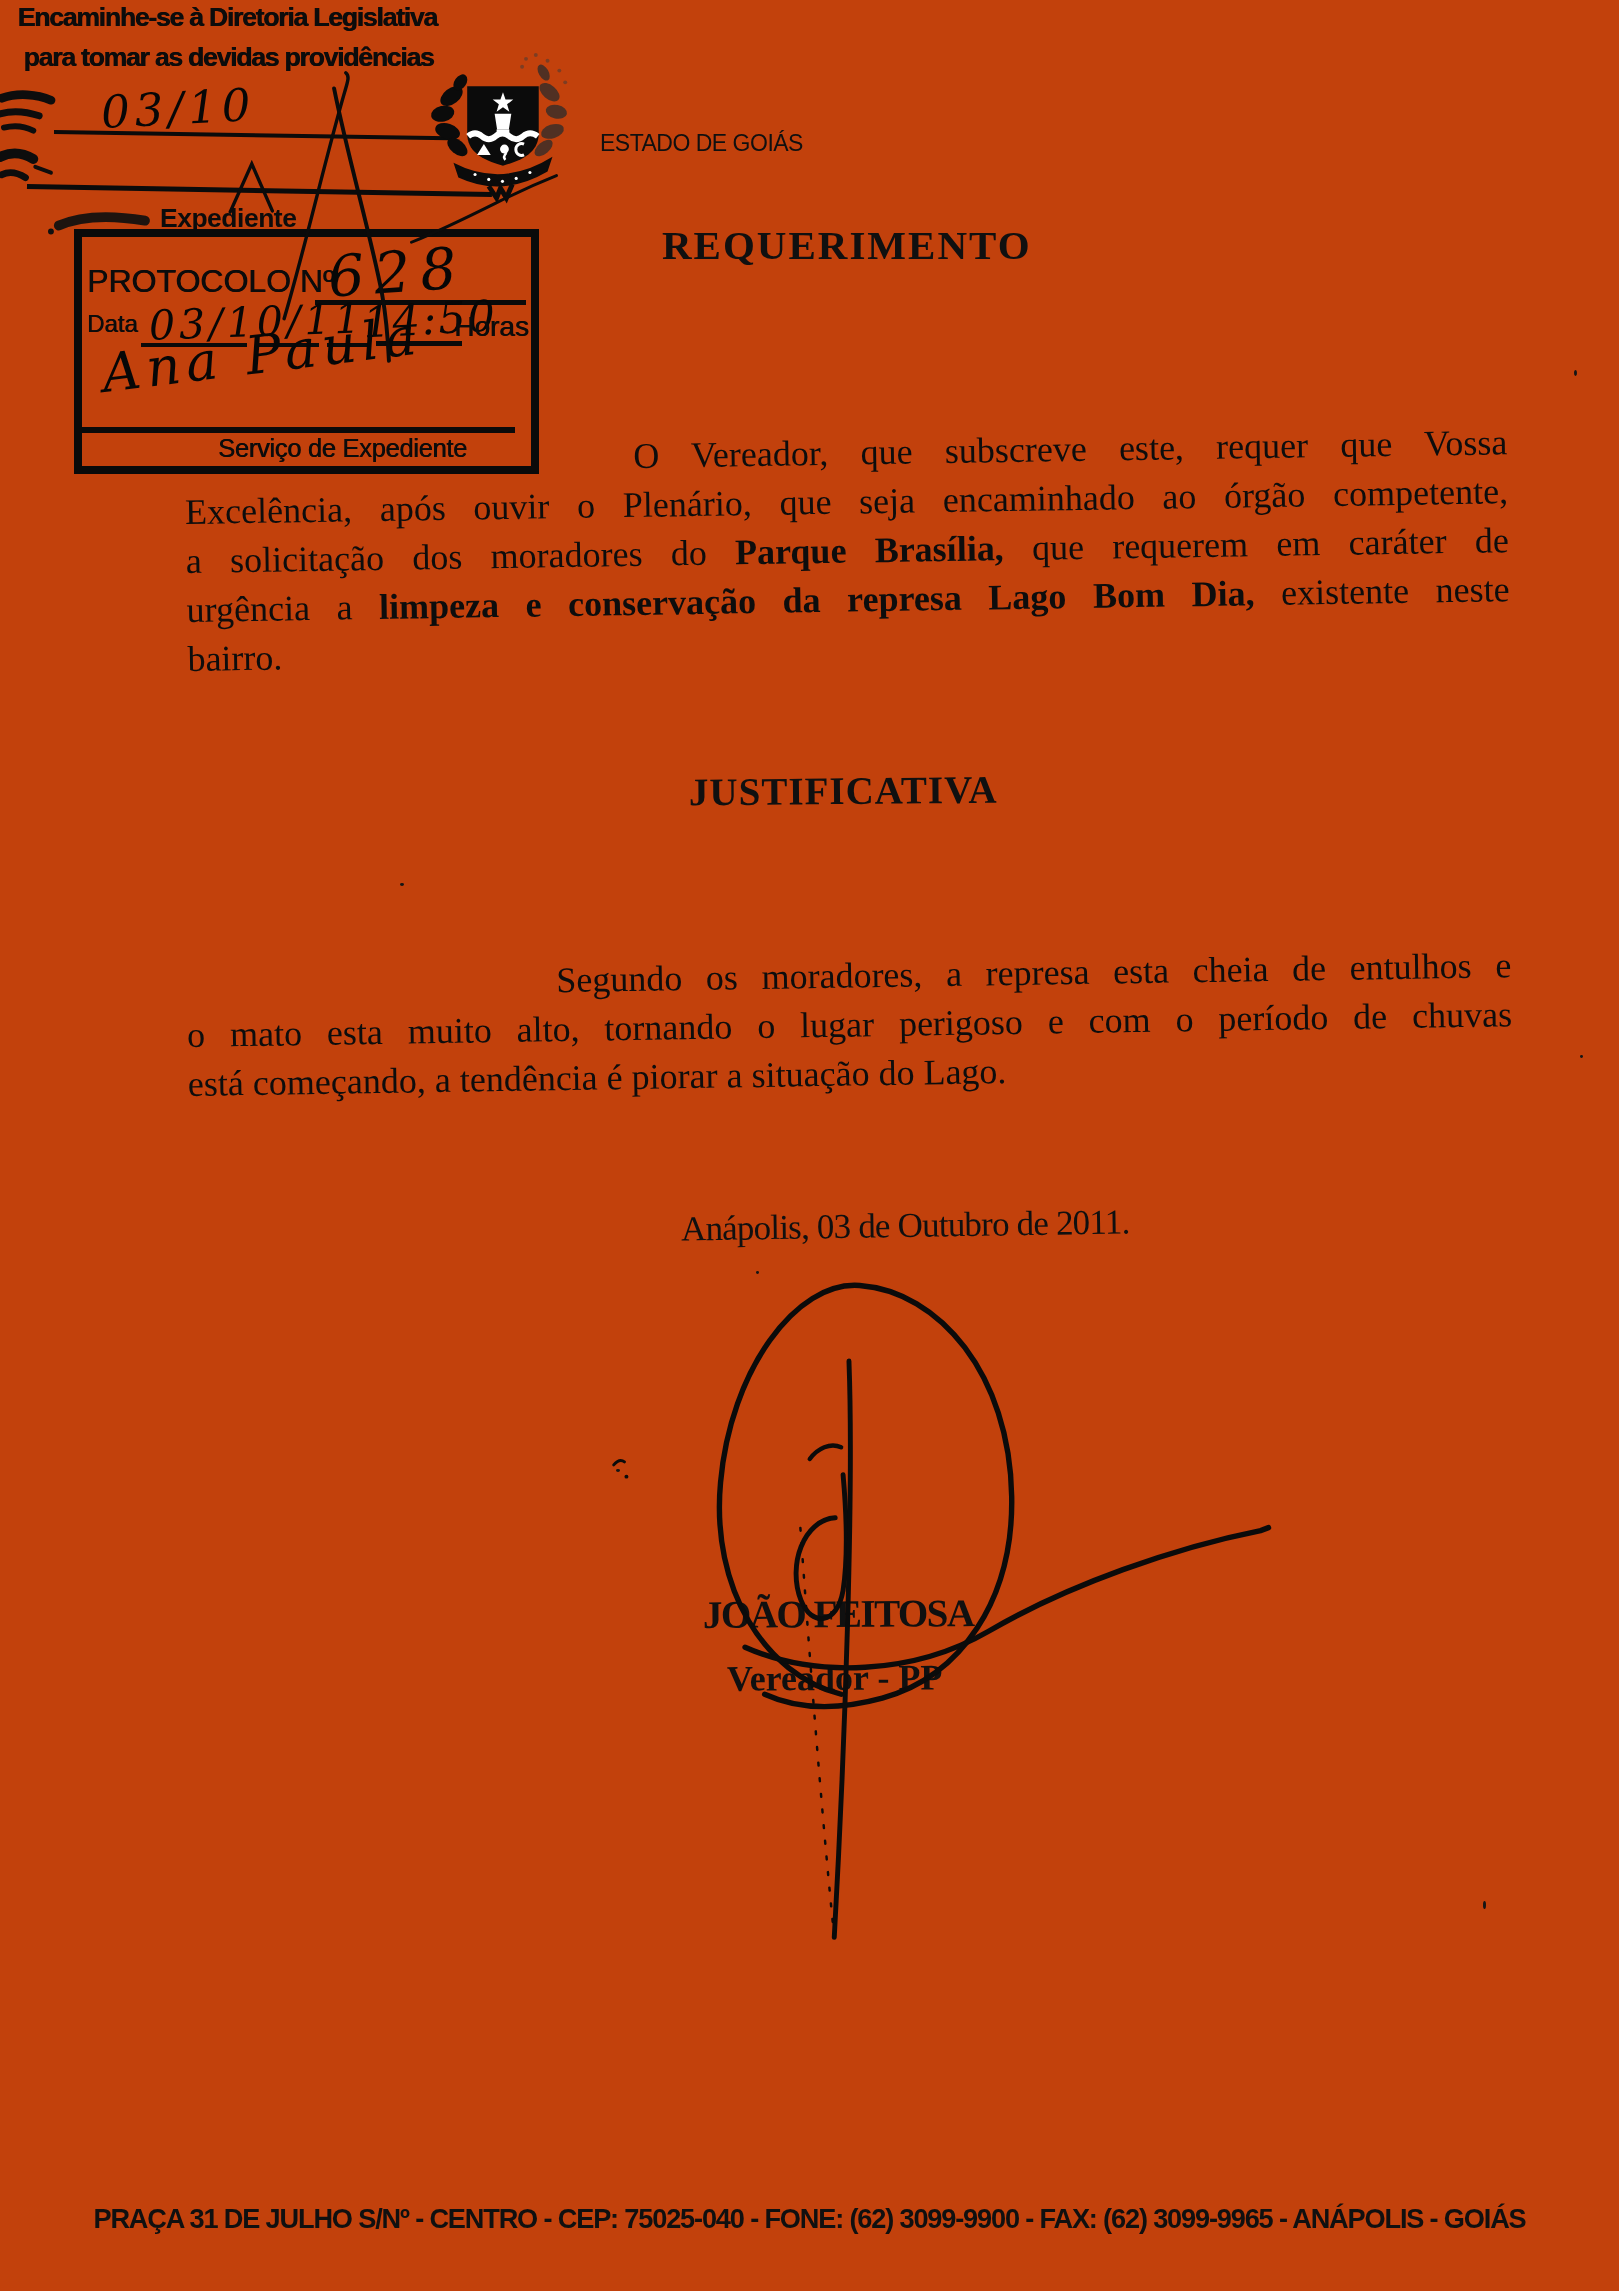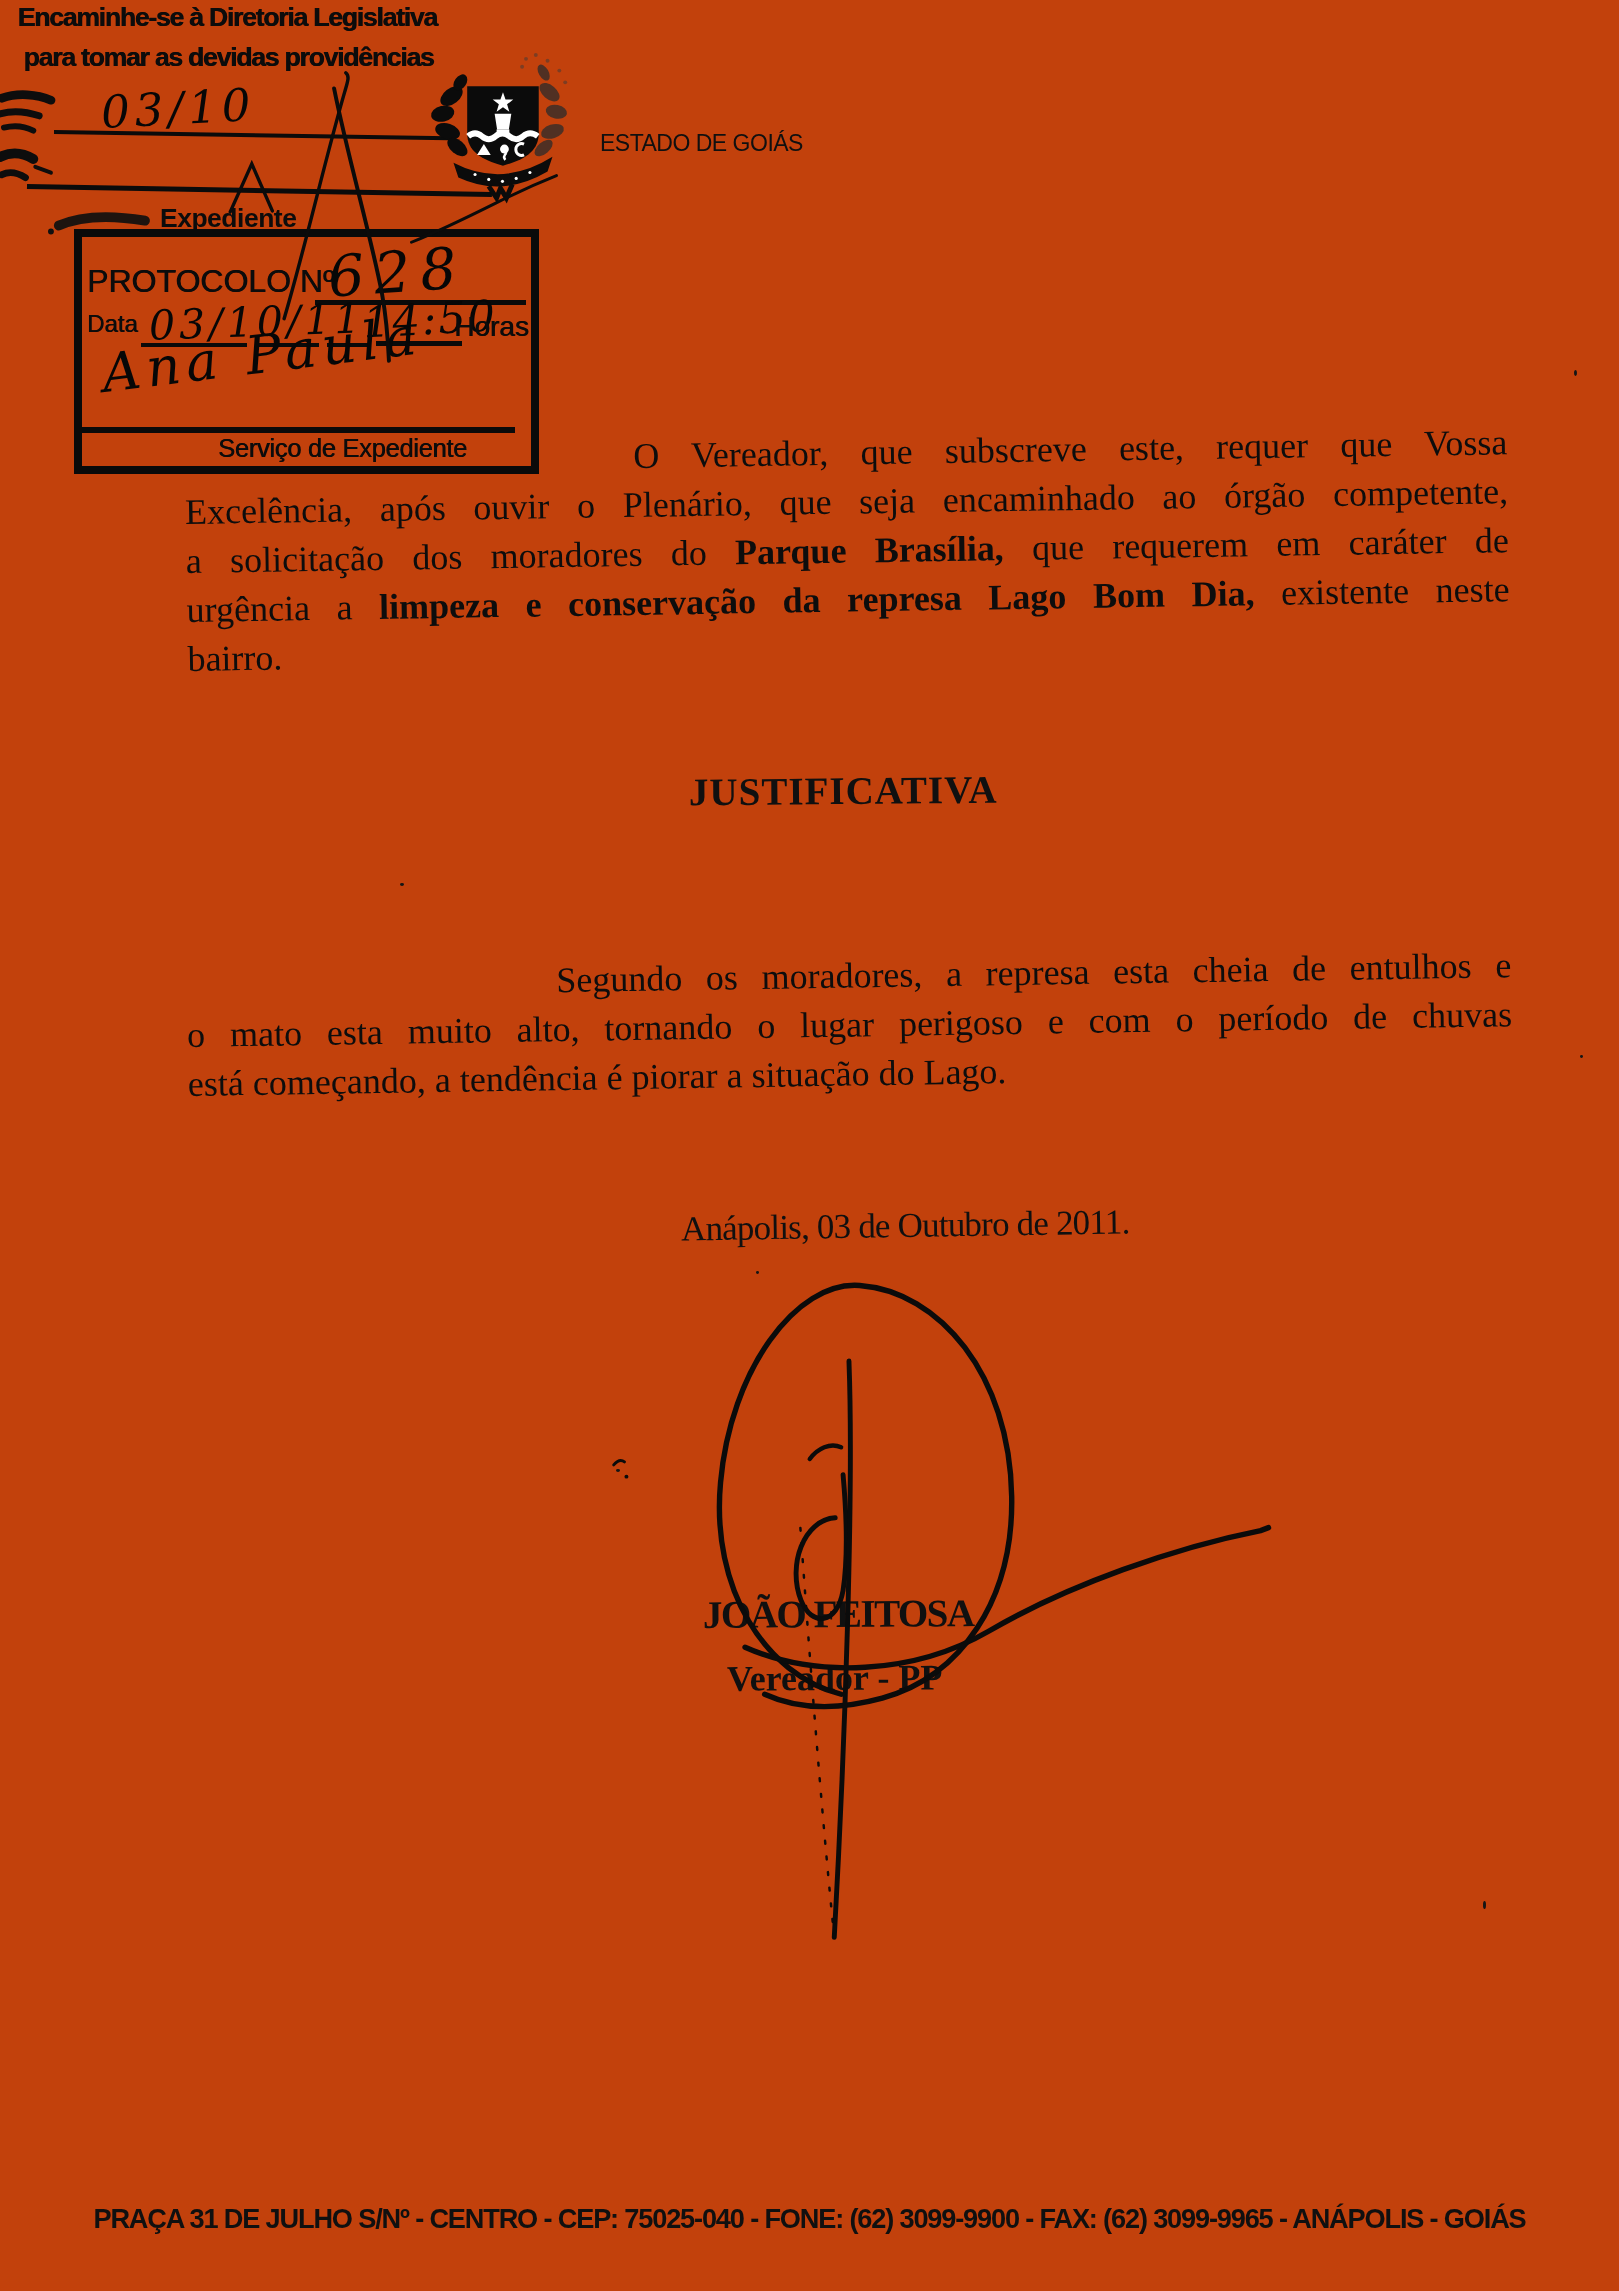--- a/index.html
+++ b/index.html
@@ -135,20 +135,21 @@
         <circle cx="76" cy="135" r="1.6"></circle>
         <circle cx="90" cy="132" r="1.6"></circle>
         <circle cx="104" cy="126" r="1.6"></circle>
       </g>
 
     <path d="M62 140 l8 12 4 -10 6 10 6 -14" stroke="#0b0b0b" stroke-width="5" fill="none"></path>
   </svg>
 
   <div class="abs org-state">ESTADO DE GOIÁS</div>
 
+  <div class="abs req-title">REQUERIMENTO</div>
 
   <div class="abs para para1">
     <div class="jline p1l1">O Vereador, que subscreve este, requer que Vossa</div>
     <div class="jline">Excelência, após ouvir o Plenário, que seja encaminhado ao órgão competente,</div>
     <div class="jline"><span>a solicitação dos moradores do </span><span class="bold">Parque Brasília,</span><span> que requerem em caráter de</span></div>
     <div class="jline"><span>urgência a </span><span class="bold">limpeza  e conservação da represa Lago Bom Dia,</span><span> existente neste</span></div>
     <div>bairro.</div>
   </div>
 
   <div class="abs just-title">JUSTIFICATIVA</div>

